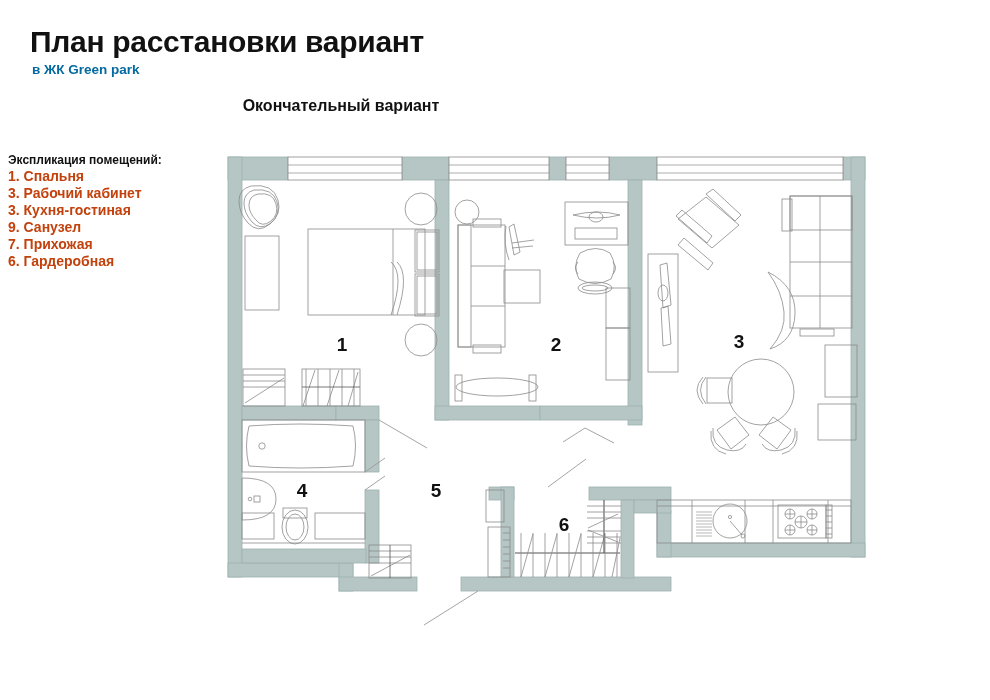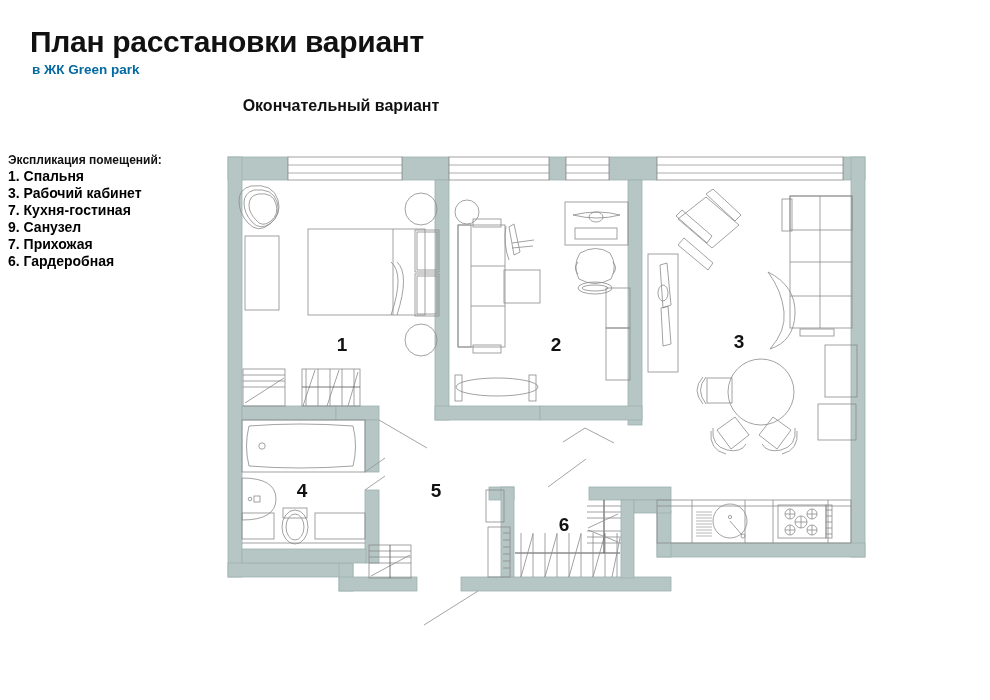--- a/index.html
+++ b/index.html
@@ -60,21 +60,21 @@
   #legend-title {
     font-size: 12px;
     font-weight: bold;
     margin: 0 0 1px 0;
     color: #111;
   }
   .legend-item {
     font-size: 14px;
     font-weight: bold;
     line-height: 1.22;
-    color: #000000;
+    color: #c2410c;
     white-space: nowrap;
   }
   
   #plan-wrap {
     position: absolute;
     left: 0;
     top: 0;
     width: 990px;
     height: 700px;
   }
@@ -96,21 +96,21 @@
   <div id="header">
     <h1 id="doc-title">План расстановки вариант</h1>
     <div id="doc-subtitle">в ЖК Green park</div>
     <div id="doc-variant">Окончательный вариант</div>
   </div>
 
   <div id="legend">
     <div id="legend-title">Экспликация помещений:</div>
     <div class="legend-item">1. Спальня</div>
     <div class="legend-item">3. Рабочий кабинет</div>
-    <div class="legend-item">7. Кухня-гостиная</div>
+    <div class="legend-item">3. Кухня-гостиная</div>
     <div class="legend-item">9. Санузел</div>
     <div class="legend-item">7. Прихожая</div>
     <div class="legend-item">6. Гардеробная</div>
   </div>
 
   <div id="plan-wrap">
     <svg id="plan-svg" width="990" height="700" viewBox="0 0 990 700" xmlns="http://www.w3.org/2000/svg">
       <defs>
         <g id="defs-empty"></g>
       </defs>

